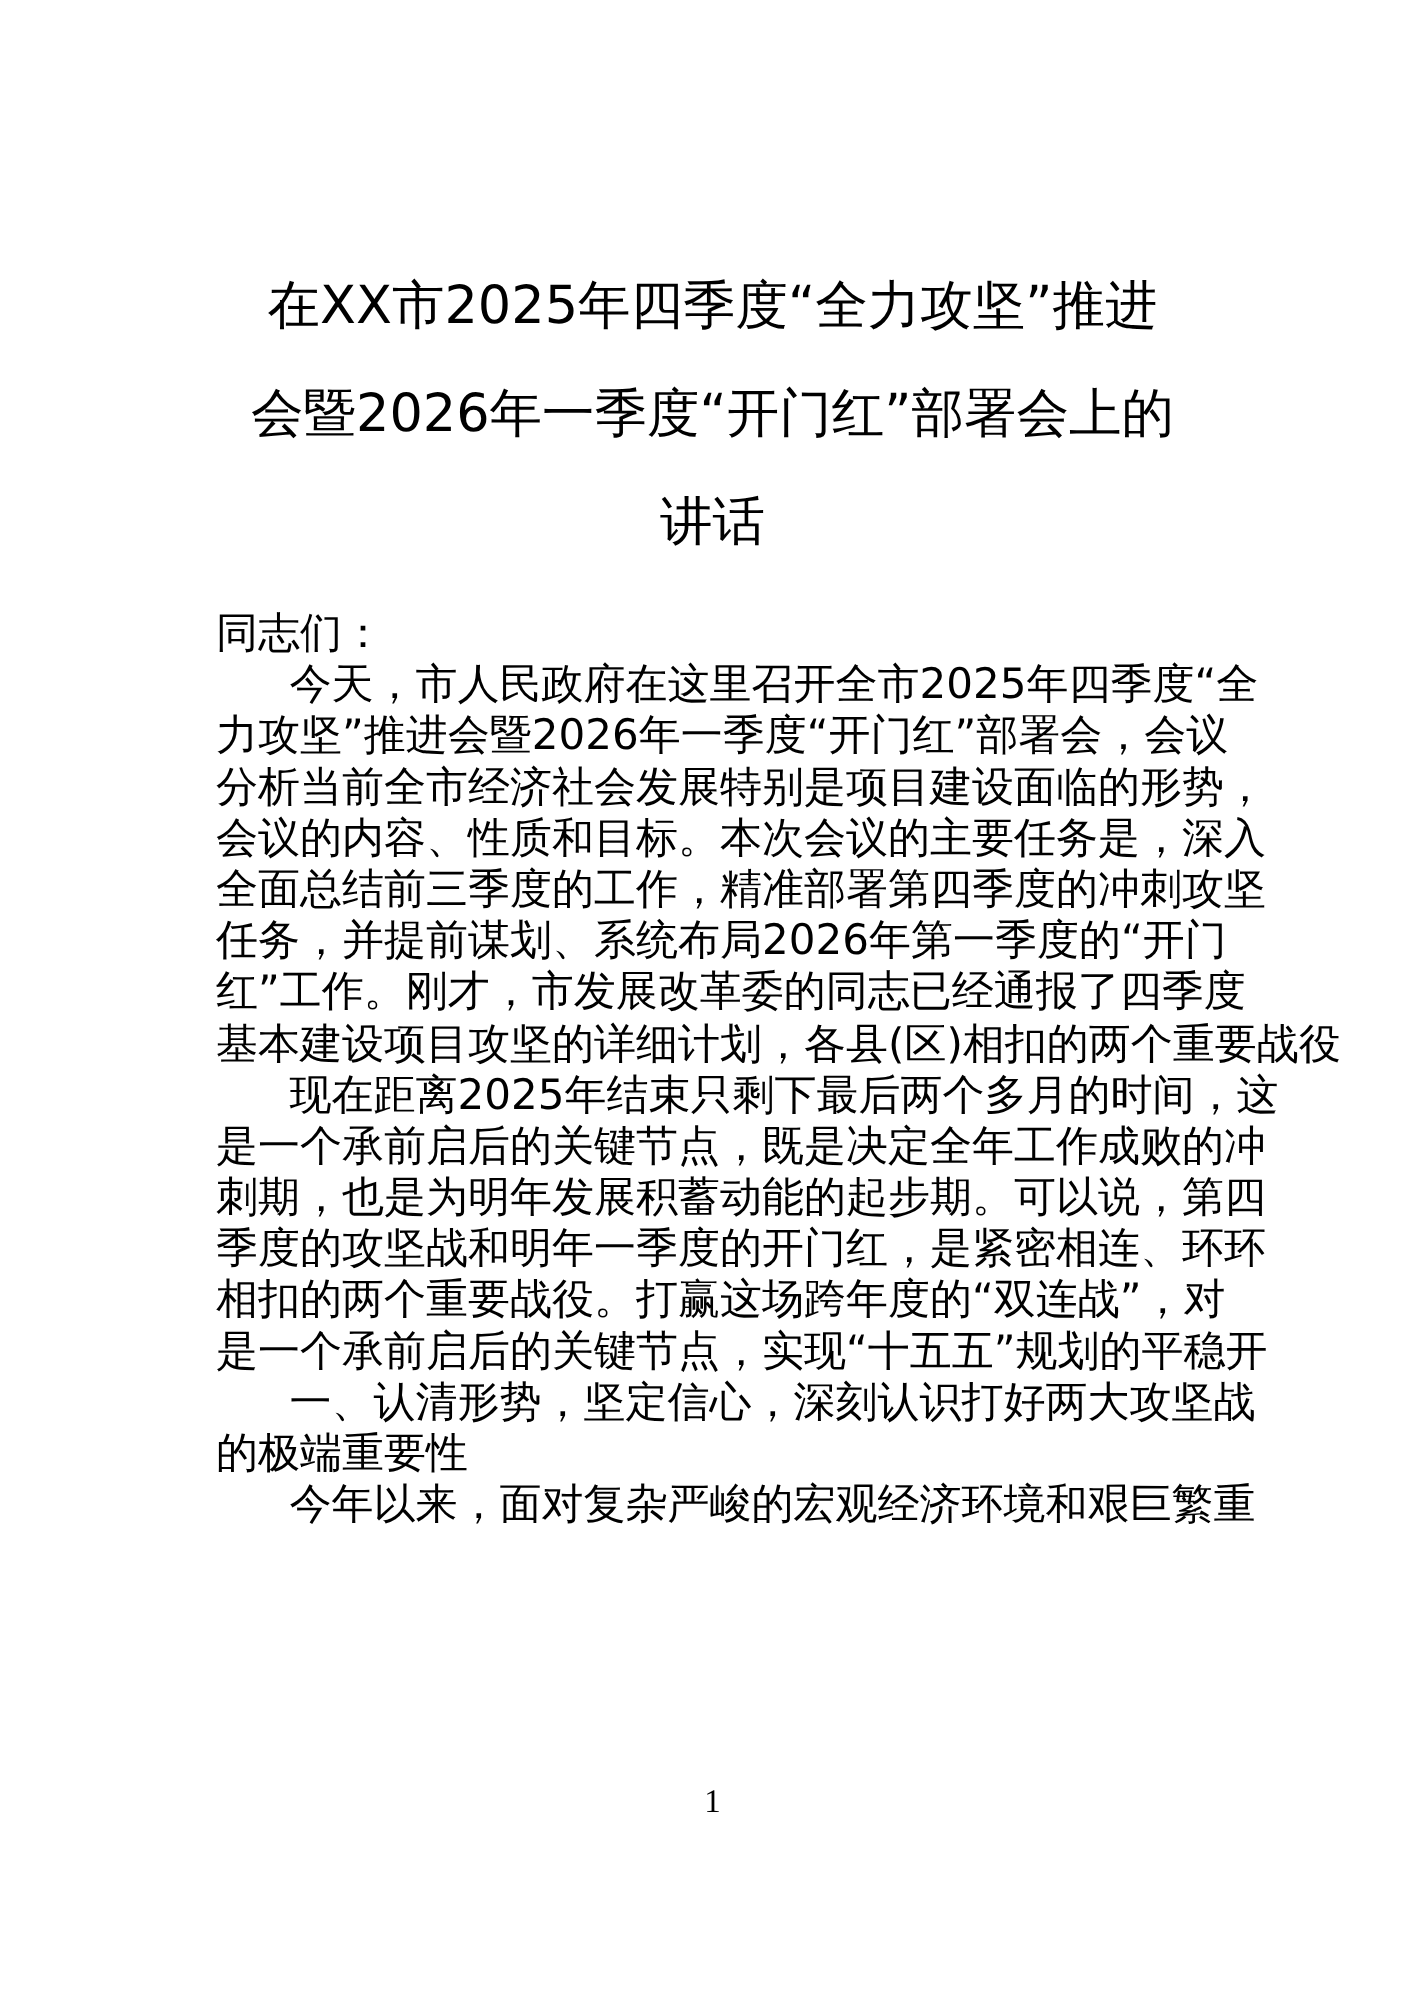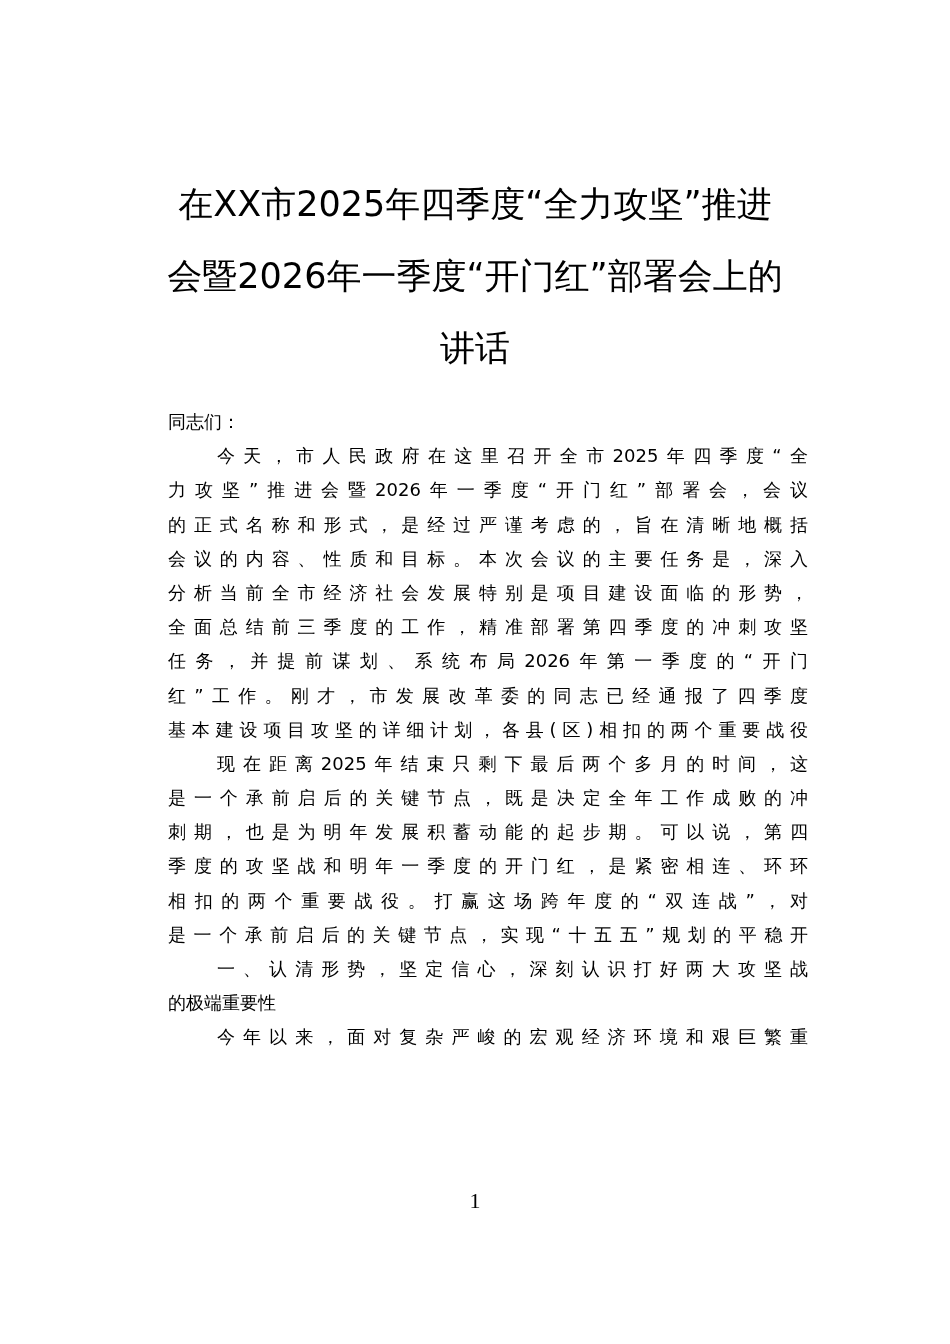--- a/index.html
+++ b/index.html
@@ -2,21 +2,21 @@
 <html><head>
 <meta charset="utf-8">
 <style>
   html, body { margin: 0; padding: 0; background: #ffffff; }
   body { width: 950px; height: 1344px; position: relative; overflow: hidden;
          font-family: "DejaVu Sans", "Liberation Sans", sans-serif; color: #000; }
   .page { position: absolute; left: 0; top: 0; width: 950px; height: 1096px; background: #fff; }
   .title { position: absolute; left: 140px; width: 670px; top: 168px; text-align: center; }
   .title-line { font-size: 35px; line-height: 72px; height: 72px; white-space: nowrap; letter-spacing: 0px; }
   .body { position: absolute; left: 144px; width: 664px; top: 405px; }
-  .line { font-size: 18px; line-height: 34.2px; height: 34.2px; white-space: nowrap; text-align: justify; text-align-last: justify; margin-left: 24px; }
+  .line { font-size: 28px; line-height: 34.2px; height: 34.2px; white-space: nowrap; text-align: justify; text-align-last: justify; }
   .line.last { text-align-last: left; }
   .indent { padding-left: 49px; }
   .salutation { text-align-last: left; }
   .page-number { position: absolute; top: 1188px; left: 0; width: 950px; text-align: center;
                  font-family: "Liberation Serif", "DejaVu Serif", serif; font-size: 22px; }
 </style>
 </head>
 <body>
 
 <div class="page">
@@ -26,23 +26,22 @@
     <div class="title-line">会暨2026年一季度“开门红”部署会上的</div>
     <div class="title-line">讲话</div>
   </div>
 
   <div class="body">
     <div class="line salutation">同志们：</div>
 
     <div>
       <div class="line indent">今天，市人民政府在这里召开全市2025年四季度“全</div>
       <div class="line">力攻坚”推进会暨2026年一季度“开门红”部署会，会议</div>
-      <div class="line">的正式名称和形式，是经过严谨考虑的，旨在清晰地概括</div>
+      <div class="line">分析当前全市经济社会发展特别是项目建设面临的形势，</div>
       <div class="line">会议的内容、性质和目标。本次会议的主要任务是，深入</div>
-      <div class="line">分析当前全市经济社会发展特别是项目建设面临的形势，</div>
       <div class="line">全面总结前三季度的工作，精准部署第四季度的冲刺攻坚</div>
       <div class="line">任务，并提前谋划、系统布局2026年第一季度的“开门</div>
       <div class="line">红”工作。刚才，市发展改革委的同志已经通报了四季度</div>
       <div class="line">基本建设项目攻坚的详细计划，各县(区)相扣的两个重要战役</div>
     </div>
 
     <div>
       <div class="line indent">现在距离2025年结束只剩下最后两个多月的时间，这</div>
       <div class="line">是一个承前启后的关键节点，既是决定全年工作成败的冲</div>
       <div class="line">刺期，也是为明年发展积蓄动能的起步期。可以说，第四</div>

